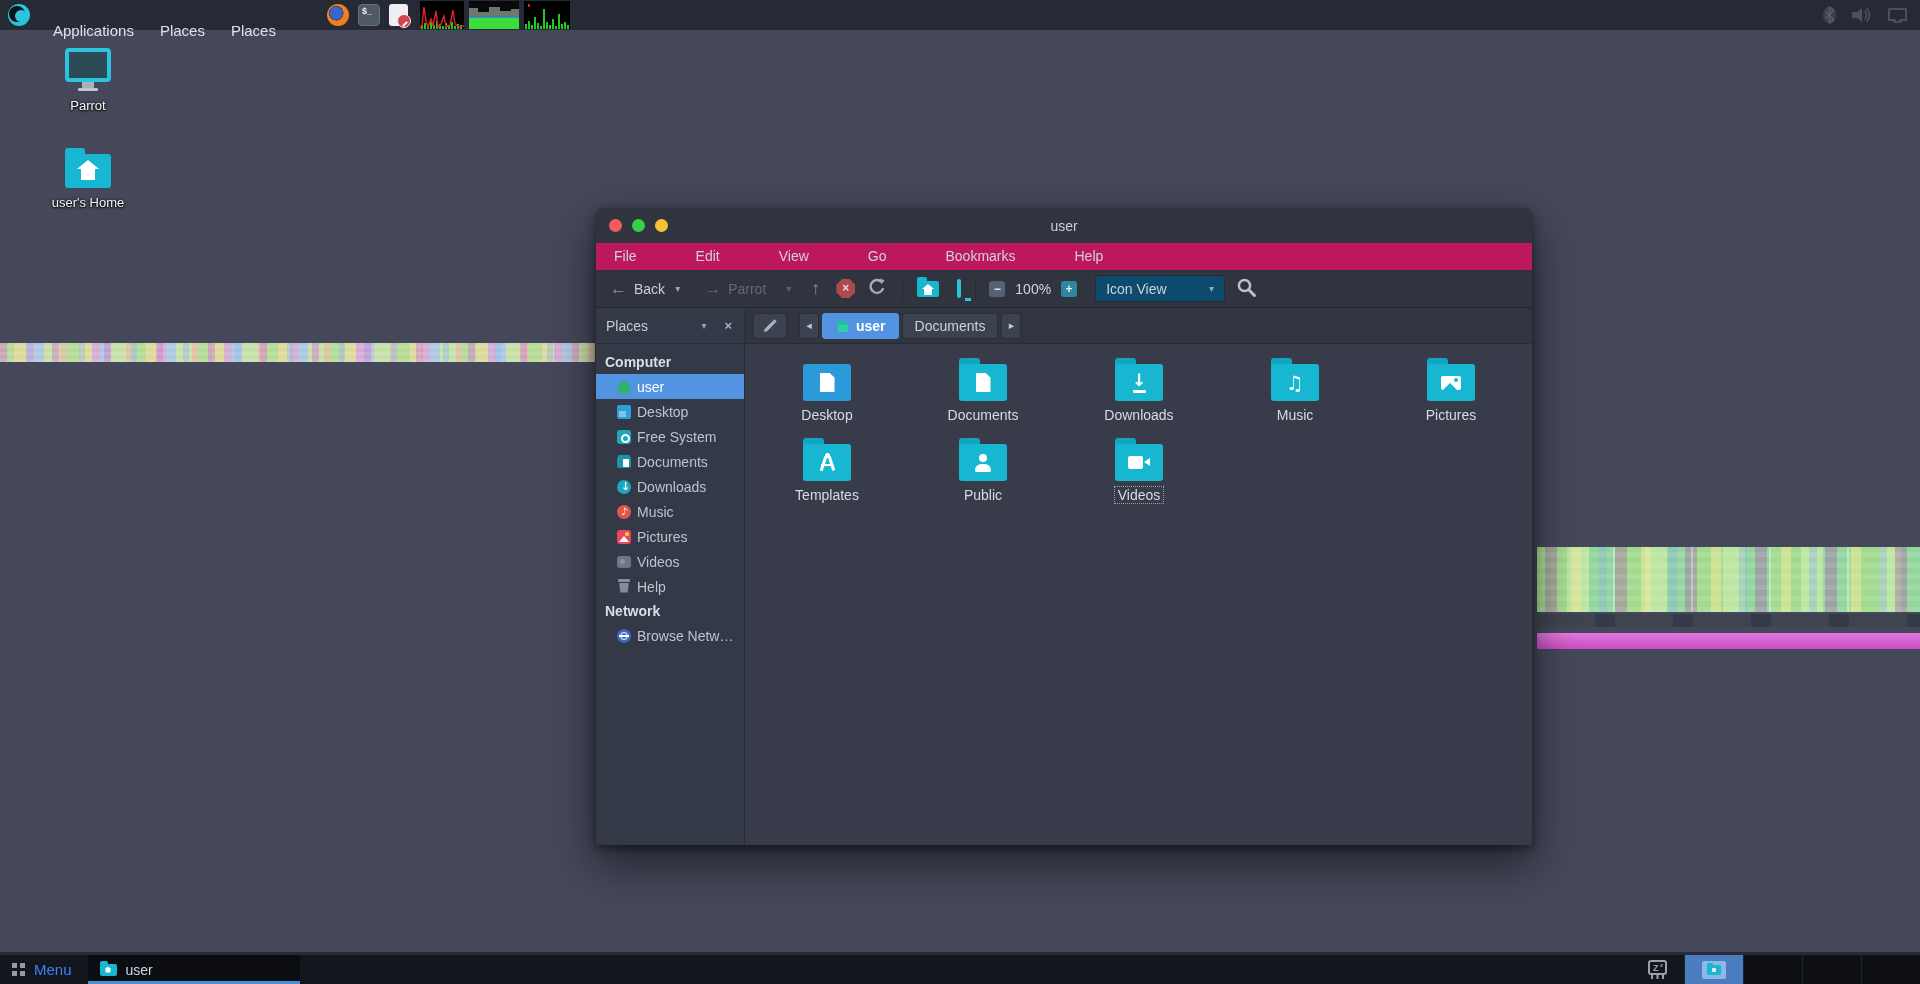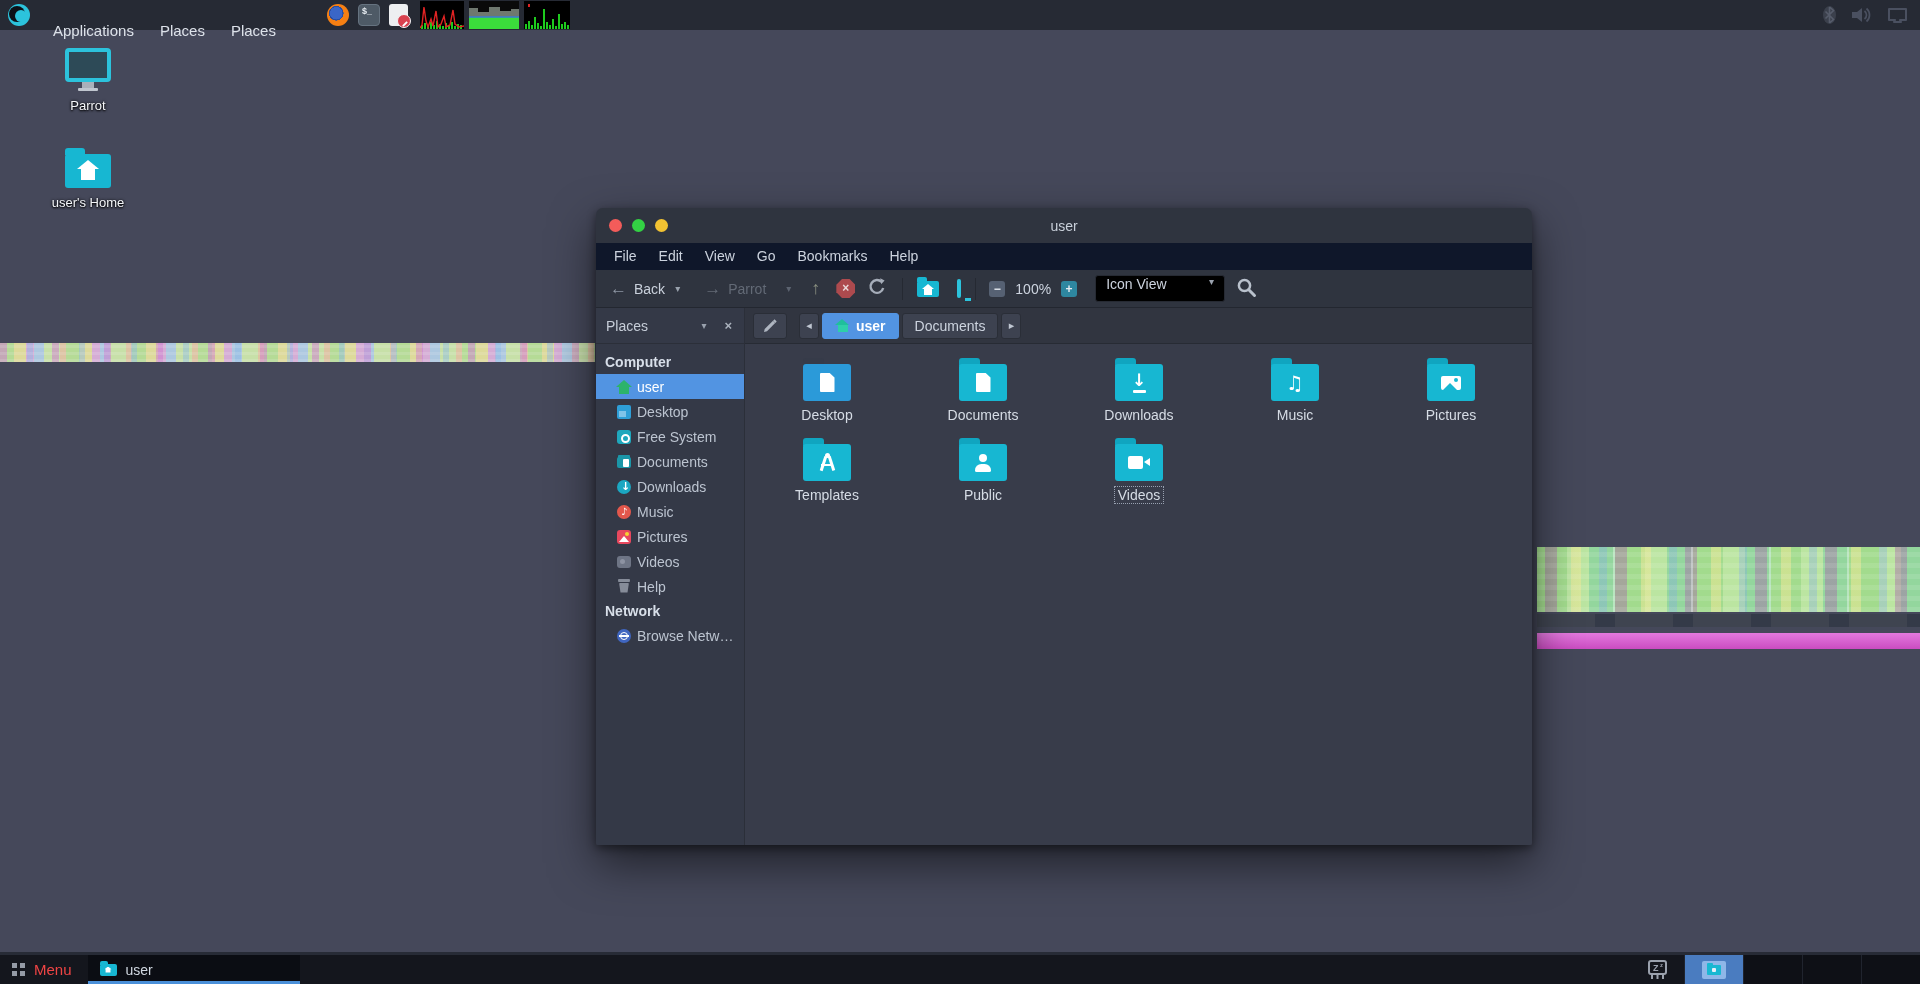--- a/index.html
+++ b/index.html
@@ -59,21 +59,21 @@
   .window{position:absolute;left:596px;top:208px;width:936px;height:637px;z-index:10;
           border-radius:7px 7px 2px 2px;overflow:hidden;background:#383c4a;
           box-shadow:0 18px 45px rgba(0,0,0,.55),0 3px 10px rgba(0,0,0,.45);display:flex;flex-direction:column;}
   .titlebar{height:35px;background:#2f343f;position:relative;display:flex;align-items:center;flex:none;}
   .dots{display:flex;gap:10px;margin-left:13px;z-index:2;}
   .dot{width:13px;height:13px;border-radius:50%;}
   .dot-close{background:#f35c5a;}
   .dot-min{background:#33d144;}
   .dot-max{background:#f2c232;}
   .win-title{position:absolute;left:0;right:0;text-align:center;font-size:14px;color:#c9d0da;}
-  .menubar{height:27px;background:#0f172a;display:flex;align-items:center;padding-left:7px;flex:none;}
+  .menubar{height:27px;background:#be185d;display:flex;align-items:center;padding-left:7px;flex:none;gap:37px;}
   .menubar-item{padding:0 11px;font-size:14px;color:#ccd3de;line-height:27px;}
   .toolbar{height:37px;background:#2f343f;border-bottom:1px solid #232730;display:flex;align-items:center;padding:0 10px;flex:none;}
   .tb-btn{display:flex;align-items:center;gap:7px;background:none;border:none;padding:0 4px;color:#c9d0db;font-size:14px;font-family:inherit;}
   .tb-arrow{font-size:17px;font-weight:bold;color:#8e96a3;}
   .tb-btn.disabled,.tb-btn.disabled .tb-arrow{color:#636a76;}
   .tb-caret{font-size:10px;color:#99a1ad;padding:0 6px;background:none;border:none;}
   .tb-caret.disabled{color:#5c6370;}
   .tb-up{font-size:18px;font-weight:bold;color:#8a9080;background:none;border:none;padding:0 8px;margin-left:6px;}
   .tb-stop{background:none;border:none;padding:0;margin-left:8px;}
   .octagon{display:block;width:19px;height:19px;background:#ad4a4e;color:#ead9da;font:bold 12px/19px "Liberation Sans",sans-serif;text-align:center;
@@ -84,22 +84,22 @@
   .tb-folder{width:22px;height:16px;background:#17b7d2;border-radius:2px;position:relative;display:flex;align-items:center;justify-content:center;}
   .tb-folder::before{content:"";position:absolute;top:-4px;left:0;width:10px;height:5px;background:#17b7d2;border-radius:2px 2px 0 0;}
   .wh-roof{position:absolute;top:3px;left:5px;border-left:6px solid transparent;border-right:6px solid transparent;border-bottom:5px solid #fff;}
   .wh-body{position:absolute;top:8px;left:7px;width:8px;height:6px;background:#fff;}
   .tb-comp{width:22px;height:16px;border:2px solid #2cc3dc;border-radius:2px;background:#2d4a57;box-sizing:border-box;position:relative;}
   .tb-comp::after{content:"";position:absolute;left:6px;bottom:-5px;width:6px;height:3px;background:#2cc3dc;}
   .zbox{border:none;width:16px;height:16px;border-radius:3px;color:#e6ebf1;font:bold 12px/16px "Liberation Sans",sans-serif;text-align:center;padding:0;}
   .zbox-minus{background:#566173;}
   .zbox-plus{background:#2e87a0;}
   .zoom-level{font-size:14px;color:#cdd4df;margin:0 10px;}
-  .view-select{margin-left:18px;width:130px;height:27px;background:#000000;border:1px solid #262a33;border-radius:3px;
-               display:flex;align-items:flex-start;padding:0 10px;box-sizing:border-box;}
+  .view-select{margin-left:18px;width:130px;height:27px;background:#0c4a6e;border:1px solid #262a33;border-radius:3px;
+               display:flex;align-items:center;padding:0 10px;box-sizing:border-box;}
   .view-select-label{font-size:14px;color:#ccd3de;}
   .view-select-caret{margin-left:auto;font-size:10px;color:#9aa2ae;}
   .tb-search{background:none;border:none;padding:0;margin-left:10px;}
 
   
   .main{flex:1;display:flex;min-height:0;}
   .sidebar{width:148px;flex:none;background:#343947;border-right:1px solid #2b2f39;display:flex;flex-direction:column;}
   .sidebar-head{height:35px;flex:none;display:flex;align-items:center;padding:0 12px 0 10px;border-bottom:1px solid #2b2f39;}
   .sidebar-head-label{font-size:14px;color:#c6cdd8;}
   .sidebar-head-caret{margin-left:auto;font-size:10px;color:#99a1ad;}
@@ -175,21 +175,21 @@
   .flabel{margin-top:5px;font-size:14px;color:#d6dce5;padding:0 3px;}
   .file-item.focused .flabel{outline:1px dotted #98a1b0;}
 
   .statusbar{height:25px;flex:none;background:#2f343f;border-top:1px solid #272b34;display:flex;align-items:center;padding-left:14px;font-size:13.5px;color:#bfc7d2;}
 
   
   .taskbar{position:absolute;left:0;right:0;bottom:0;height:29px;background:#14161d;border-top:3px solid #272b36;box-sizing:content-box;display:flex;align-items:stretch;z-index:20;}
   .menu-btn{display:flex;align-items:center;gap:9px;padding:0 16px 0 12px;}
   .menu-grid{width:13px;height:13px;position:relative;}
   .menu-grid::before{content:"";position:absolute;width:5px;height:5px;background:#959ba6;box-shadow:8px 0 0 #959ba6,0 8px 0 #959ba6,8px 8px 0 #959ba6;}
-  .menu-label{font-size:15px;color:#ef4444;}
+  .menu-label{font-size:15px;color:#3b82f6;}
   .task-btn{width:200px;background:#0b0d13;display:flex;align-items:center;gap:9px;padding-left:12px;box-shadow:inset 0 -3px 0 #4a90d9;}
   .task-label{font-size:14px;color:#d0d7e0;}
   .task-folder{width:17px;height:12px;background:#17b7d2;border-radius:2px;position:relative;}
   .task-folder::before{content:"";position:absolute;top:-3px;left:0;width:8px;height:4px;background:#17b7d2;border-radius:2px 2px 0 0;}
   .task-folder::after{content:"";position:absolute;top:3px;left:5px;width:7px;height:6px;background:#fff;clip-path:polygon(50% 0,100% 45%,85% 45%,85% 100%,15% 100%,15% 45%,0 45%);}
   .tb-right{margin-left:auto;display:flex;align-items:center;}
   .chip-icon{margin-right:12px;display:flex;align-items:center;}
   .pager{display:flex;height:100%;}
   .pager-cell{width:58px;border-left:1px solid #20242e;background:#0e1016;display:flex;align-items:center;justify-content:center;}
   .pager-cell.active{background:#4a7cc0;}

